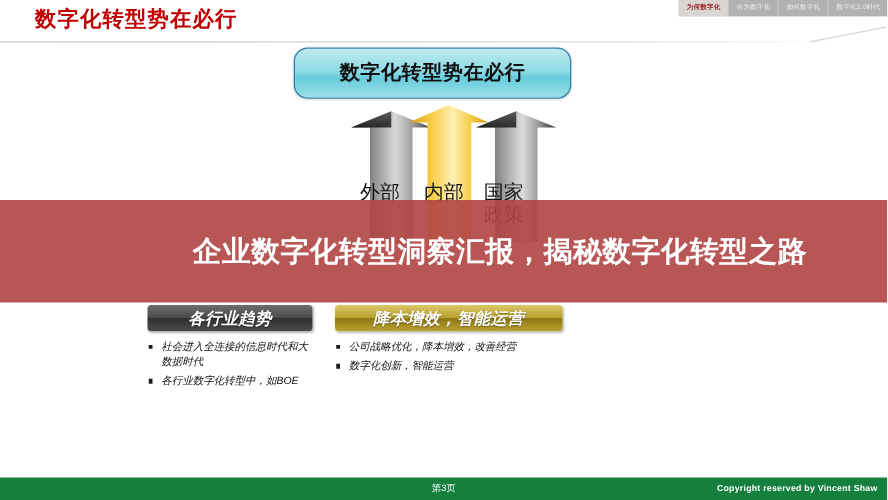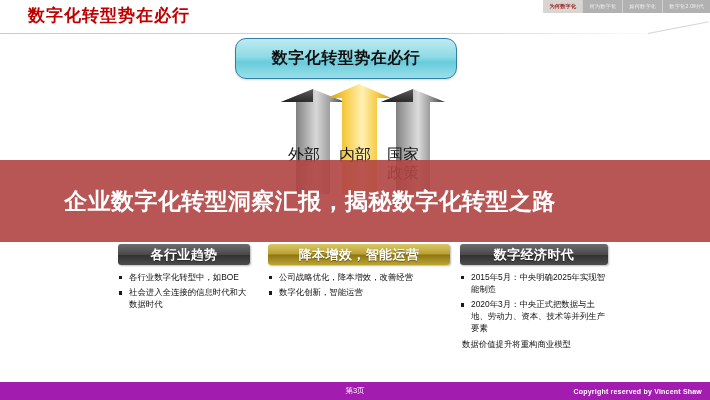--- a/index.html
+++ b/index.html
@@ -104,38 +104,39 @@
     text-align: center;
   }
 
   
   .overlay-banner {
     position: absolute;
     left: 0; top: 160px;
     width: 710px; height: 82px;
     background: rgba(176,68,68,.90);
     z-index: 7;
-    display: flex; align-items: center; justify-content: flex-start;
+    display: flex; align-items: center; justify-content: flex-end;
   }
   .overlay-banner h1 {
     font-size: 23px;
     font-weight: bold;
     color: #ffffff;
     text-align: center;
     line-height: 1.32;
     width: 620px;
     letter-spacing: .4px;
   }
 
   
   .panels {
     position: absolute;
     left: 0; top: 244px;
     width: 560px; height: 134px;
     z-index: 3;
+    font-style: italic;
   }
   .panel { position: absolute; top: 0; }
   .panel-head {
     height: 21px;
     display: flex; align-items: center; justify-content: center;
     border-radius: 3px;
     font-size: 13px; font-weight: bold;
     color: #ffffff;
     letter-spacing: .4px;
     box-shadow: 1px 1px 2px rgba(0,0,0,.28);
@@ -171,21 +172,21 @@
 
   .p1 { left: 118px; width: 132px; }
   .p2 { left: 268px; width: 182px; }
   .p3 { left: 460px; width: 148px; }
 
   
   .footer {
     position: absolute;
     left: 0; bottom: 0;
     width: 710px; height: 18px;
-    background: #a21caf;
+    background: #15803d;
     z-index: 8;
   }
   .footer .pageno {
     position: absolute;
     left: 0; right: 0; top: 0; bottom: 0;
     display: flex; align-items: center; justify-content: center;
     font-size: 7.5px; color: #ffffff;
   }
   .footer .copyright {
     position: absolute;
@@ -268,41 +269,33 @@
 
   <div class="overlay-banner">
     <h1>企业数字化转型洞察汇报，揭秘数字化转型之路</h1>
   </div>
 
   <div class="panels">
 
     <div class="panel p1">
       <div class="panel-head head-dark">各行业趋势</div>
       <ul class="bullets">
+        <li>社会进入全连接的信息时代和大数据时代</li>
         <li>各行业数字化转型中，如BOE</li>
-        <li>社会进入全连接的信息时代和大数据时代</li>
       </ul>
     </div>
 
     <div class="panel p2">
       <div class="panel-head head-gold">降本增效，智能运营</div>
       <ul class="bullets">
         <li>公司战略优化，降本增效，改善经营</li>
         <li>数字化创新，智能运营</li>
       </ul>
     </div>
 
-    <div class="panel p3">
-      <div class="panel-head head-dark">数字经济时代</div>
-      <ul class="bullets">
-        <li>2015年5月：中央明确2025年实现智能制造</li>
-        <li>2020年3月：中央正式把数据与土地、劳动力、资本、技术等并列生产要素</li>
-        <li class="nobullet">数据价值提升将重构商业模型</li>
-      </ul>
-    </div>
 
   </div>
 
   <div class="footer">
     <div class="pageno">第3页</div>
     <div class="copyright">Copyright reserved by Vincent Shaw</div>
   </div>
 
 </div>
 

